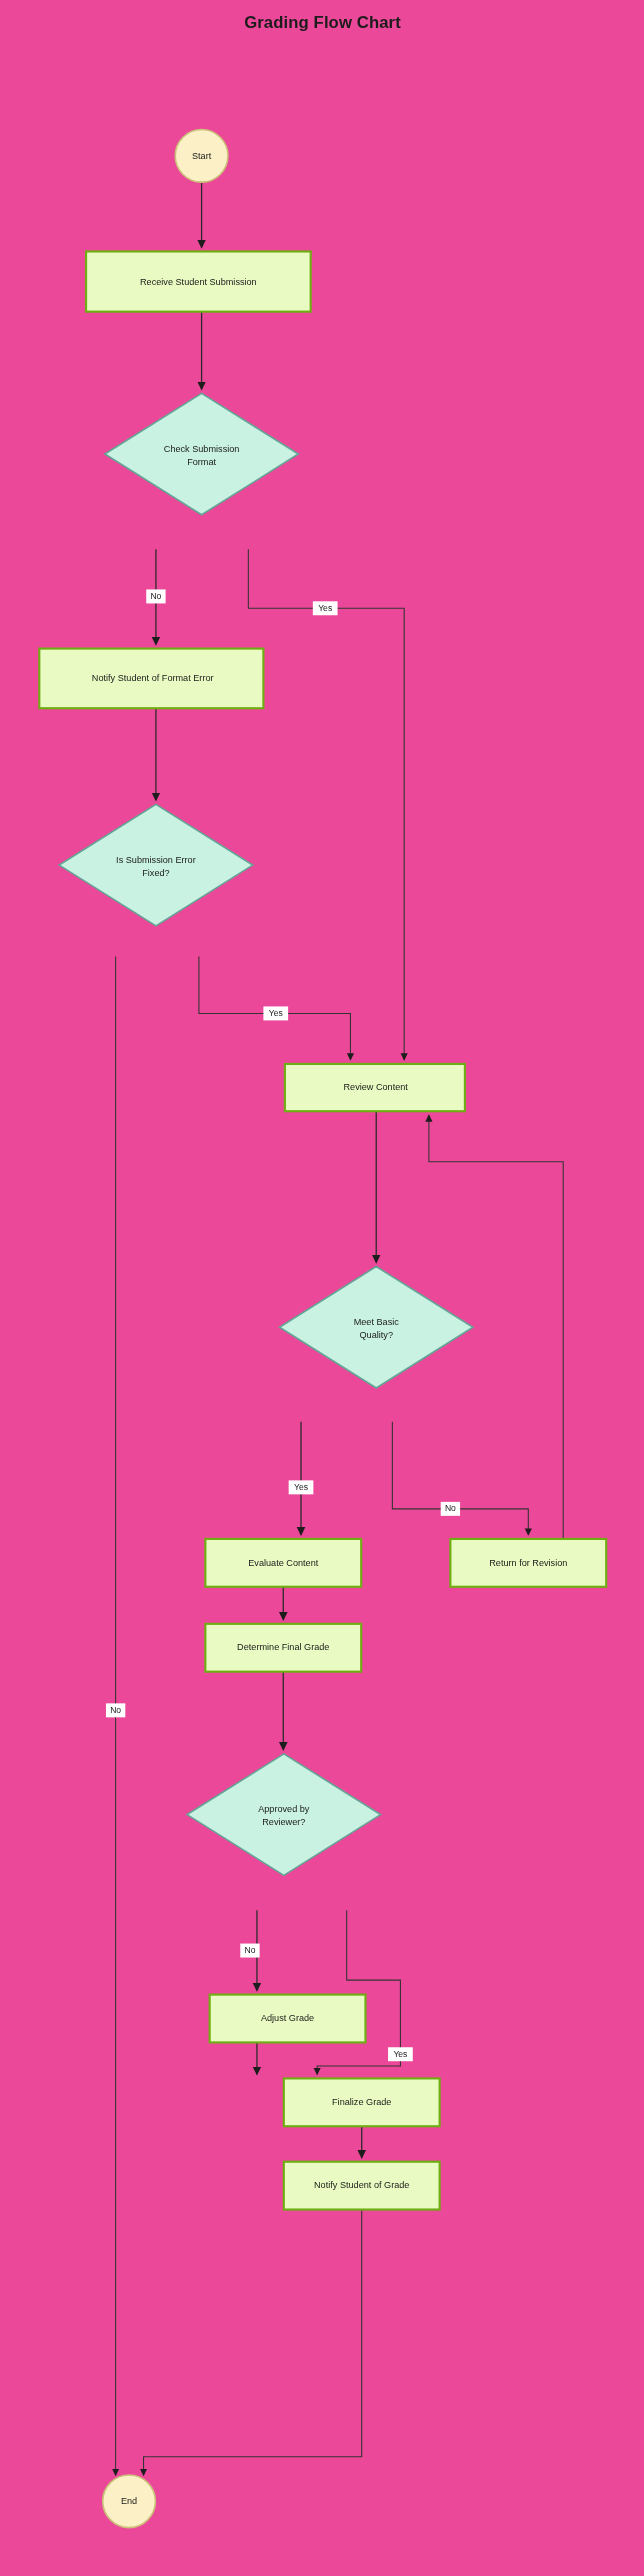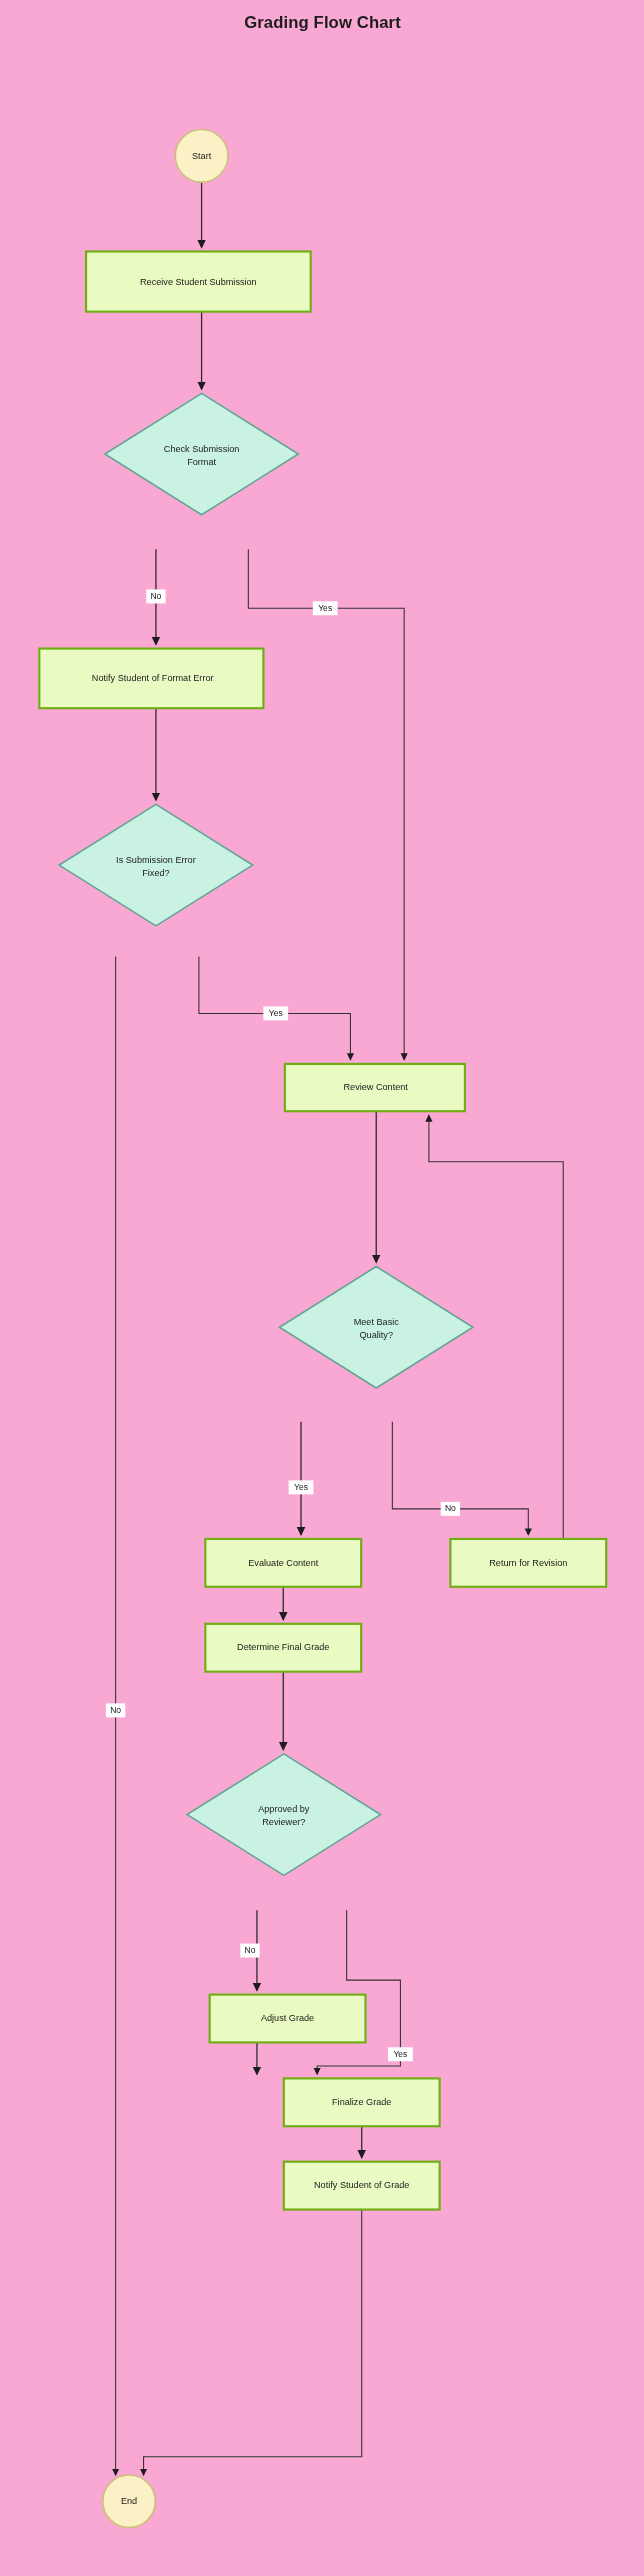--- a/index.html
+++ b/index.html
@@ -7,21 +7,21 @@
     padding: 0;
     background: #ffffff;
   }
   body {
     font-family: "Liberation Sans", sans-serif;
   }
   #canvas {
     position: relative;
     width: 645px;
     height: 2576px;
-    background: #f9a8d4;
+    background: #ec4899;
     overflow: hidden;
   }
   #chart-title {
     position: absolute;
     left: 0;
     top: 13px;
     width: 645px;
     text-align: center;
     font-size: 16.7px;
     font-weight: bold;

